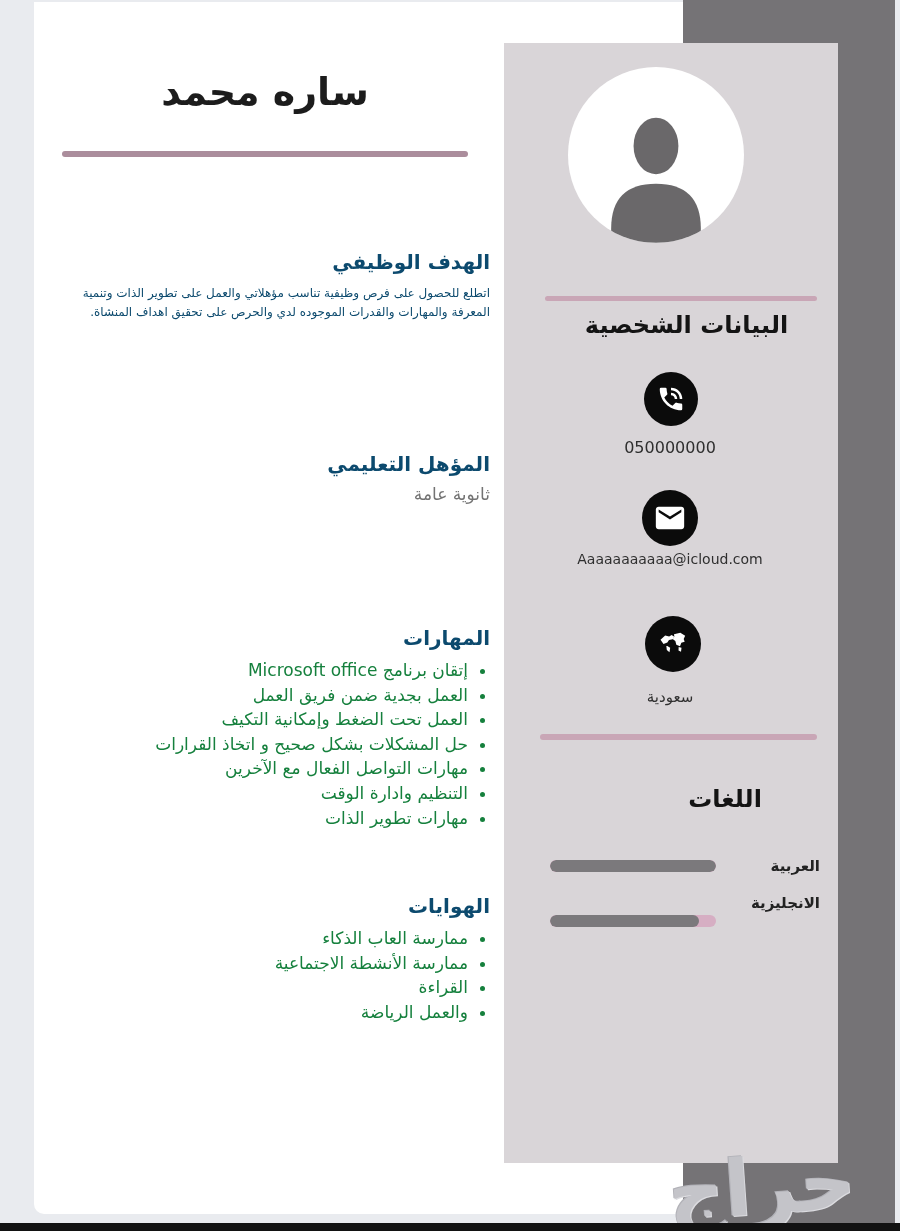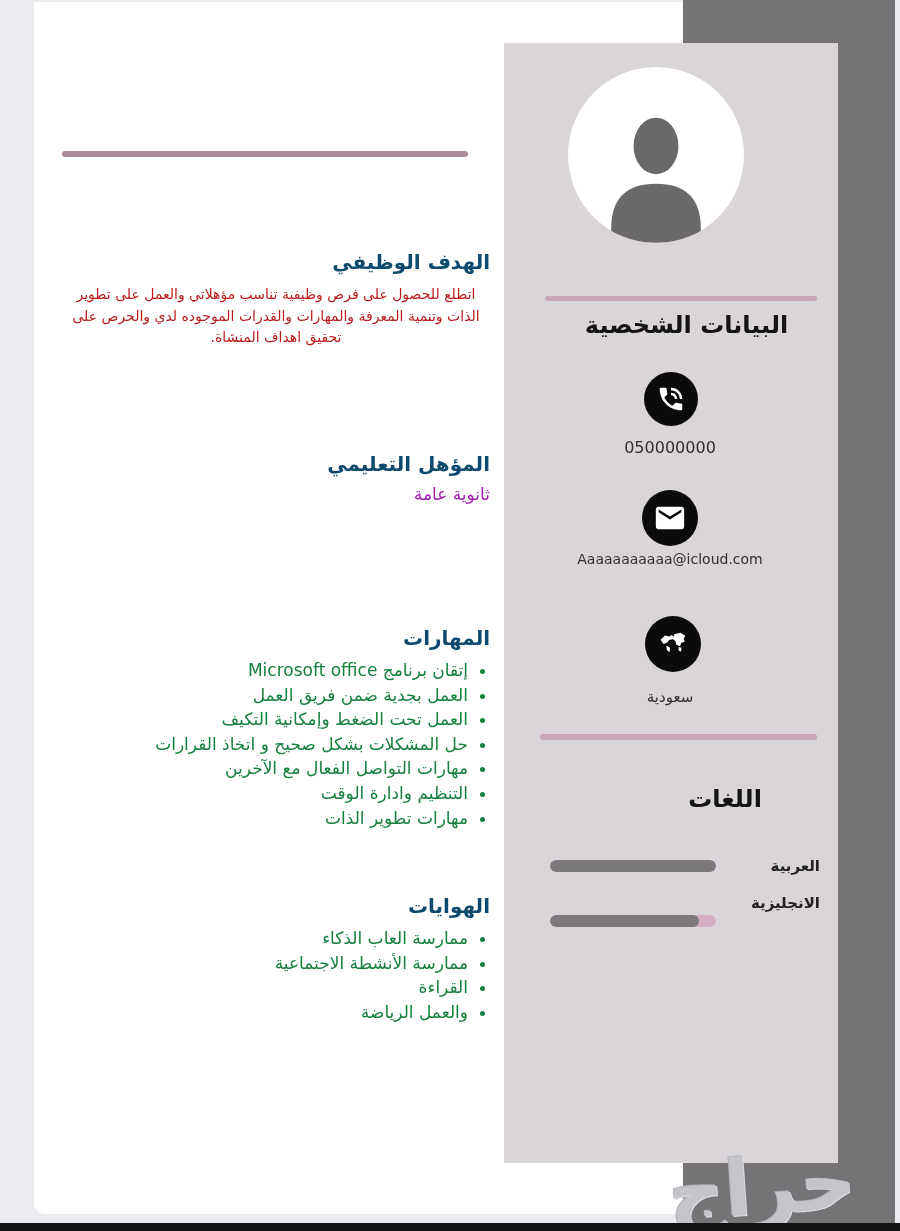--- a/index.html
+++ b/index.html
@@ -25,23 +25,23 @@
              text-shadow:1px 1px 0 #dcdce0, -1px -1px 0 #b2b2b8;white-space:nowrap;}
 
   
   .main-el{position:absolute;z-index:2;direction:rtl;}
   .name{left:62px;top:70px;width:406px;text-align:center;font-size:38px;font-weight:bold;color:#1c1c1c;}
   .name-underline{position:absolute;left:62px;top:151px;width:406px;height:6px;background:#ab8d9c;
                   border-radius:3px;z-index:2;}
   .sec{width:428px;left:62px;text-align:right;}
   .sec-title{font-size:20px;font-weight:bold;color:#0c4a6e;line-height:1.2;}
   .sec-objective{top:250px;}
-  .sec-text{margin-top:10px;font-size:14px;line-height:1.55;color:#b91c1c;text-align:center;}
+  .sec-text{margin-top:10px;font-size:12px;line-height:1.55;color:#0c4a6e;}
   .sec-education{top:452px;}
-  .sec-item{margin-top:8px;font-size:17px;color:#a21caf;}
+  .sec-item{margin-top:8px;font-size:17px;color:#737373;}
   .sec-skills{top:626px;}
   .sec-hobbies{top:894px;}
   ul.bullets{margin:8px 0 0 0;padding:0 22px 0 0;list-style:disc;}
   ul.bullets li{font-size:17px;color:#15803d;line-height:24.6px;}
 
   
   .sb-el{position:absolute;z-index:4;direction:rtl;}
   .avatar{left:568px;top:67px;width:176px;height:176px;border-radius:50%;background:#ffffff;
           display:flex;align-items:flex-end;justify-content:center;overflow:hidden;}
   .avatar svg{width:118px;height:128px;display:block;}
@@ -72,20 +72,21 @@
 </style>
 </head>
 <body>
 
 <div class="canvas">
 
   <div class="page"></div>
   <div class="band"></div>
   <div class="panel"></div>
 
+  <div class="main-el name">ساره محمد</div>
   <div class="name-underline"></div>
 
   <div class="main-el sec sec-objective">
     <div class="sec-title">الهدف الوظيفي</div>
     <div class="sec-text">اتطلع للحصول على فرص وظيفية تناسب مؤهلاتي والعمل على تطوير الذات وتنمية المعرفة والمهارات والقدرات الموجوده لدي والحرص على تحقيق اهداف المنشاة.</div>
   </div>
 
   <div class="main-el sec sec-education">
     <div class="sec-title">المؤهل التعليمي</div>
     <div class="sec-item">ثانوية عامة</div>

